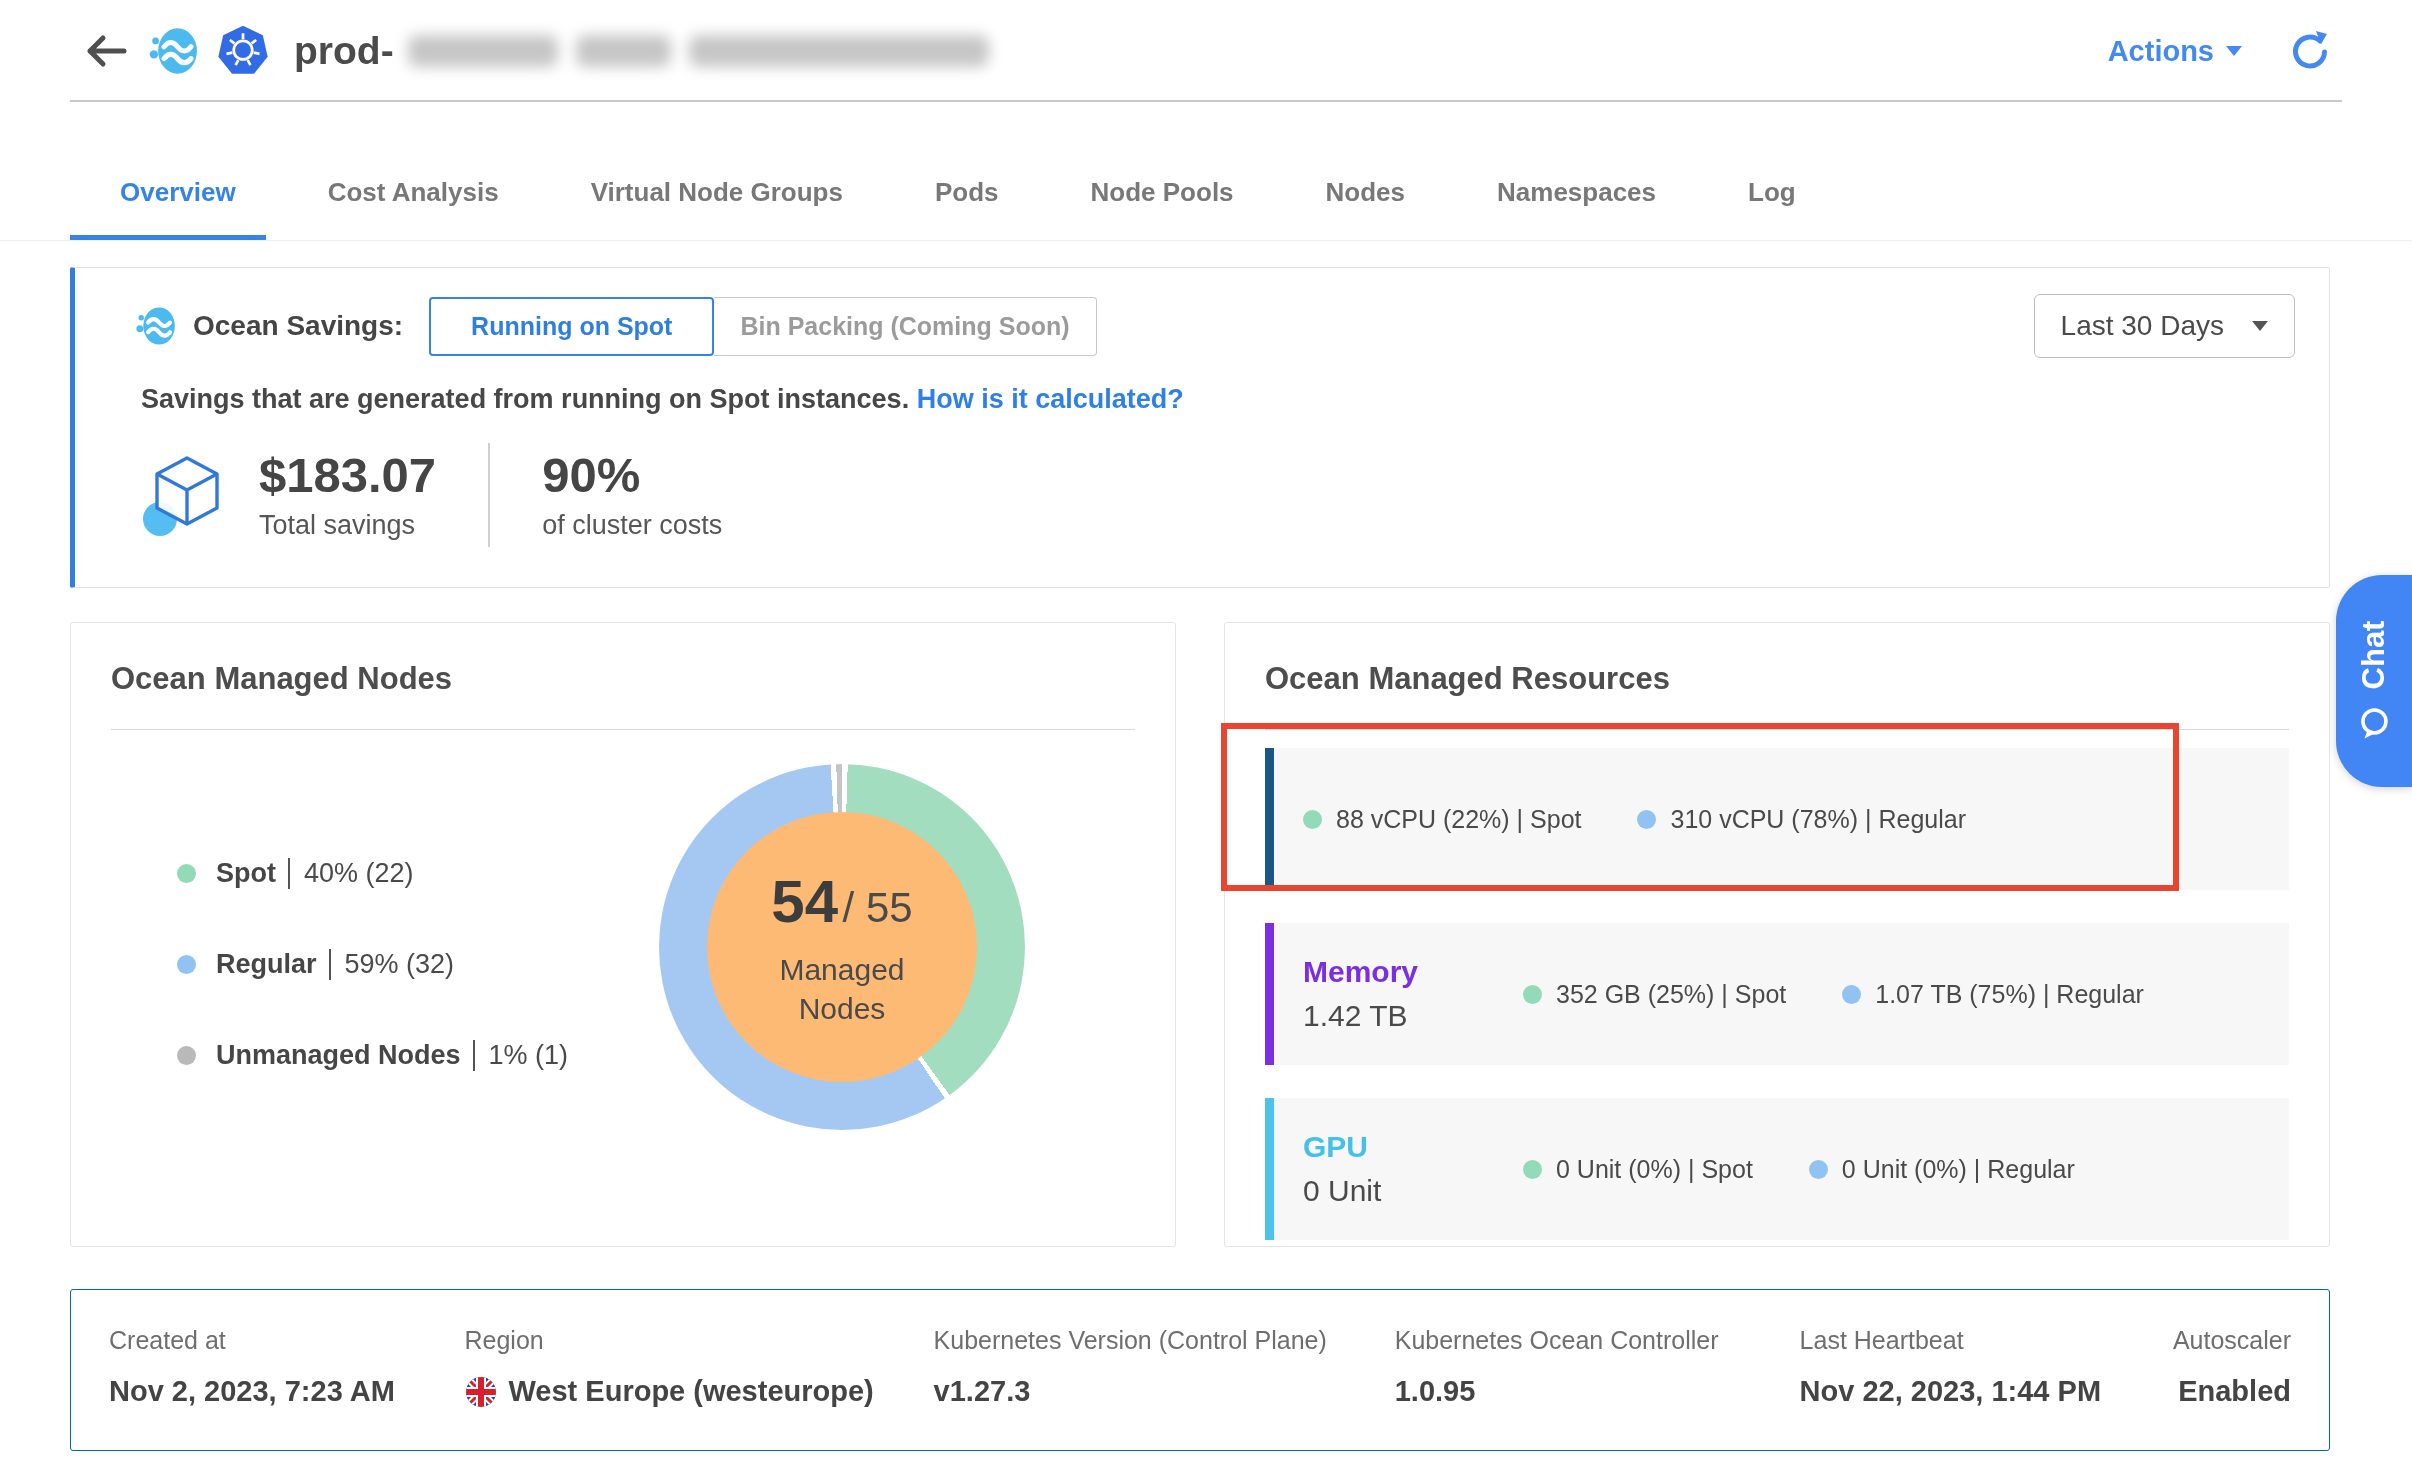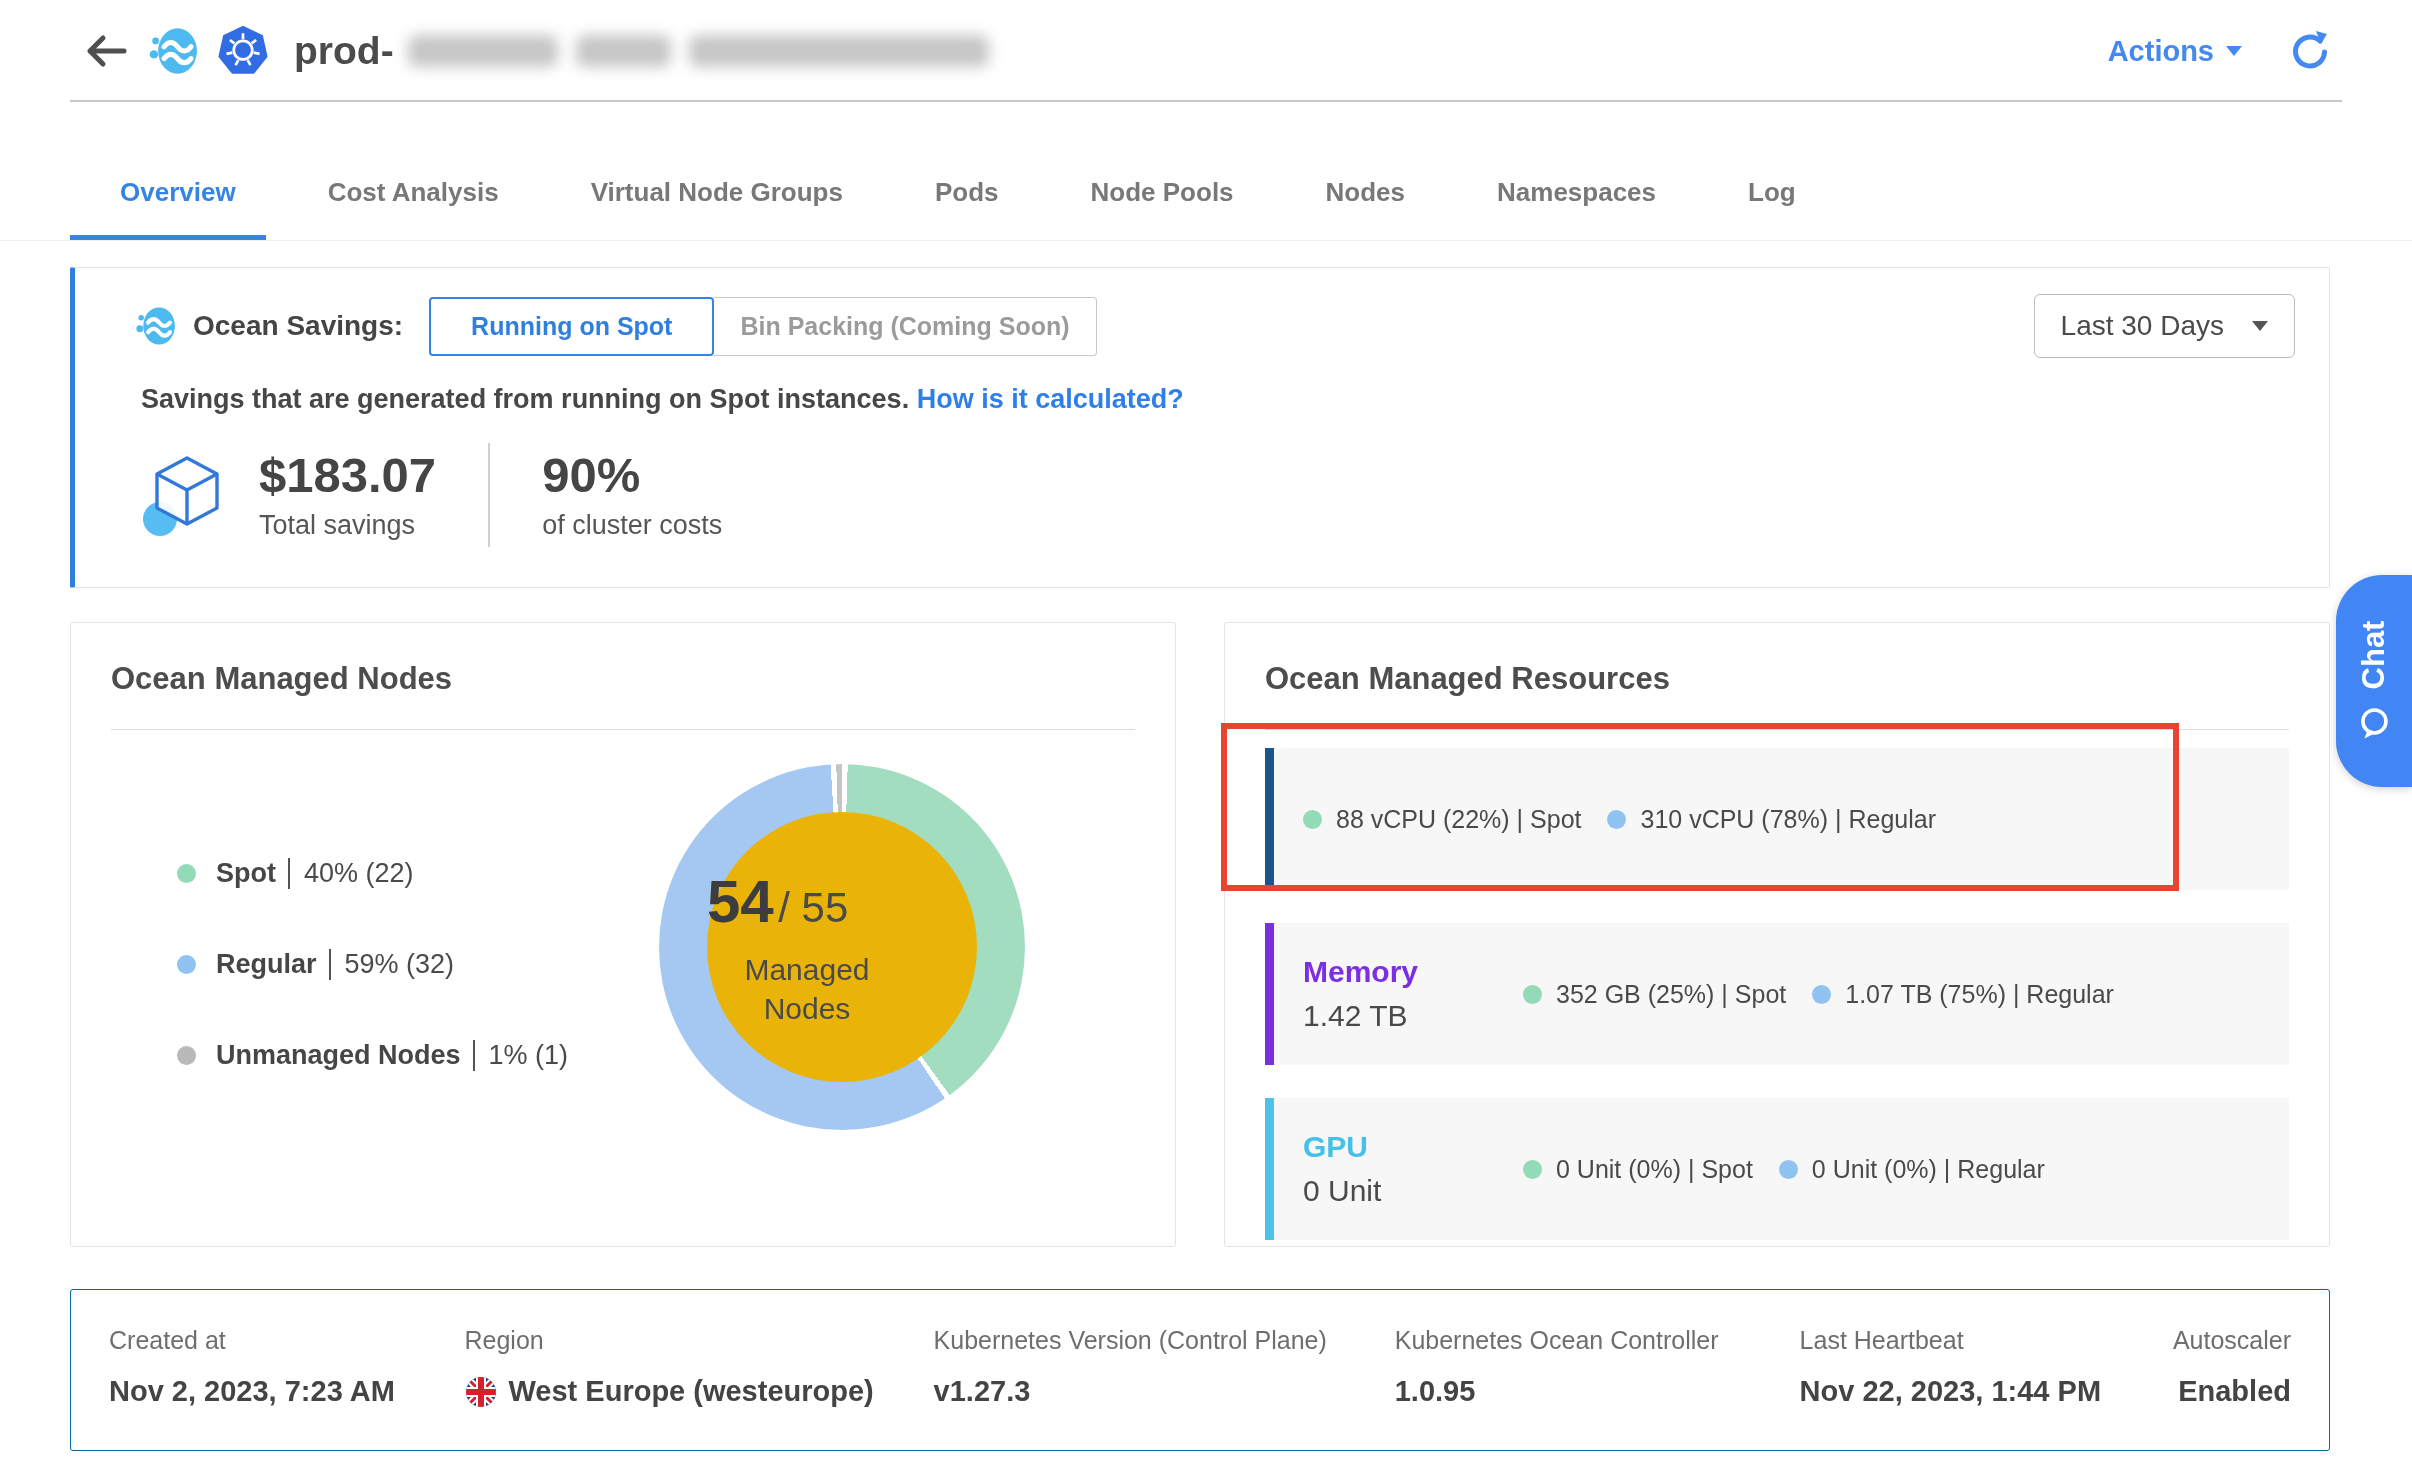--- a/index.html
+++ b/index.html
@@ -54,37 +54,37 @@
   
   .nodes-body { display:flex; }
   .legend { margin:128px 0 0 66px; display:flex; flex-direction:column; gap:60px; }
   .legend-item { display:flex; align-items:center; font-size:27px; }
   .dot { width:19px; height:19px; border-radius:50%; display:inline-block; flex:0 0 auto; }
   .dot-spot { background:#93dab8; } .dot-regular { background:#90c3f2; } .dot-gray { background:#b9b9b9; }
   .legend-item b { margin-left:20px; color:#464646; }
   .legend-item .val { border-left:2px solid #555; padding-left:14px; margin-left:12px; color:#4a4a4a; }
   .donut-wrap { margin-left:auto; margin-right:110px; margin-top:34px; position:relative; width:366px; height:366px; }
   .donut { width:366px; height:366px; border-radius:50%; }
-  .donut-hole { position:absolute; inset:48px; background:#eab308; border-radius:50%; display:flex; flex-direction:column; justify-content:center; }
+  .donut-hole { position:absolute; inset:48px; background:#fdba74; border-radius:50%; display:flex; flex-direction:column; align-items:center; justify-content:center; }
   .donut-count { color:#3d3d3d; }
   .donut-count .big { font-size:60px; font-weight:bold; }
   .donut-count .small { font-size:42px; font-weight:normal; color:#4a4a4a; }
   .donut-label { font-size:30px; color:#4a4a4a; margin-top:14px; width:200px; text-align:center; line-height:1.3; }
 
   
   .res-rows { margin-top:18px; display:flex; flex-direction:column; gap:33px; }
   .res-row { height:142px; background:#f7f7f7; display:flex; align-items:center; position:relative; padding-left:38px; }
   .res-accent { position:absolute; left:0; top:0; bottom:0; width:9px; }
   .row-cpu .res-accent { background:#1c5687; } .row-cpu .res-name { color:#1b4e7c; }
   .row-mem .res-accent { background:#7b2fe0; } .row-mem .res-name { color:#7b2fe0; }
   .row-gpu .res-accent { background:#4ec3ea; } .row-gpu .res-name { color:#45c0e8; }
   .res-id { width:220px; }
   .res-name { font-size:30px; font-weight:bold; }
   .res-total { font-size:30px; color:#4a4a4a; margin-top:10px; }
-  .res-stats { display:flex; gap:26px; align-items:center; }
+  .res-stats { display:flex; gap:56px; align-items:center; }
   .stat { display:flex; align-items:center; gap:14px; font-size:25px; color:#4a4a4a; white-space:nowrap; }
   .highlight-box { position:absolute; left:-4px; top:100px; width:958px; height:168px; border:6px solid #e8442f; pointer-events:none; z-index:5; }
 
   
   .footer { margin:42px 82px 0 70px; border:1px solid #0369a1; border-radius:3px; padding:36px 38px 42px; display:flex; }
   .f-item .lbl { font-size:25px; color:#6e6e6e; }
   .f-item .val { font-size:29px; font-weight:600; color:#444; margin-top:20px; display:flex; align-items:center; gap:12px; }
   .f-1{width:360px;} .f-2{width:475px;} .f-3{width:467px;} .f-4{width:410px;} .f-5{width:378px;}
   .f-6{flex:1; text-align:right;} .f-6 .val{ justify-content:flex-end; }
 

